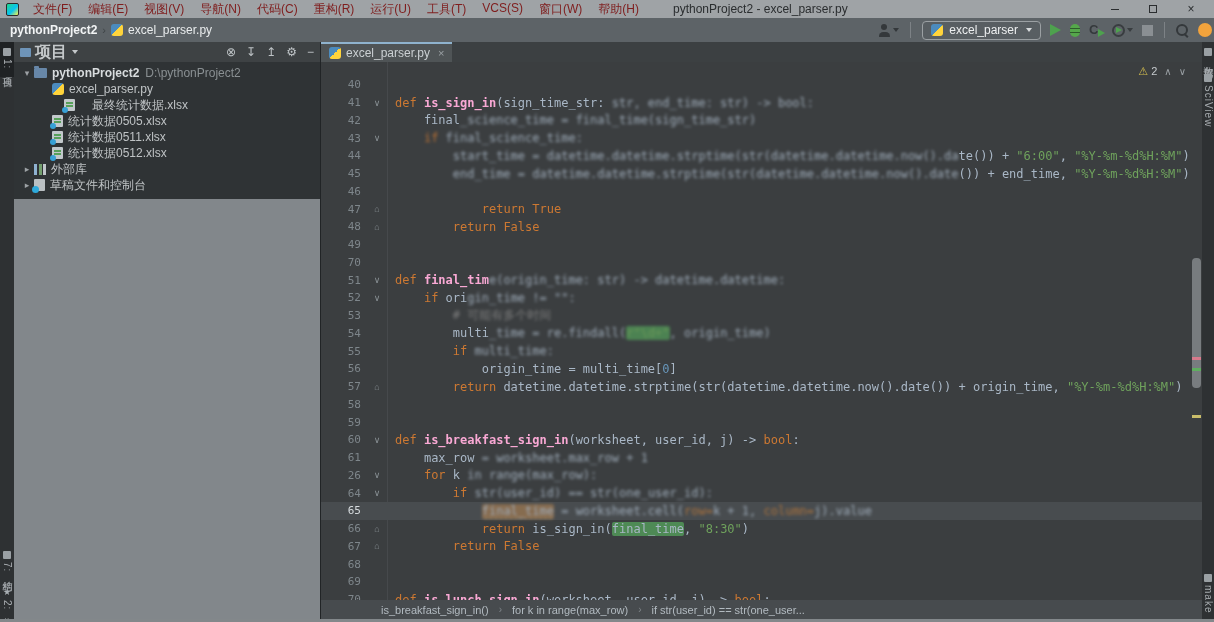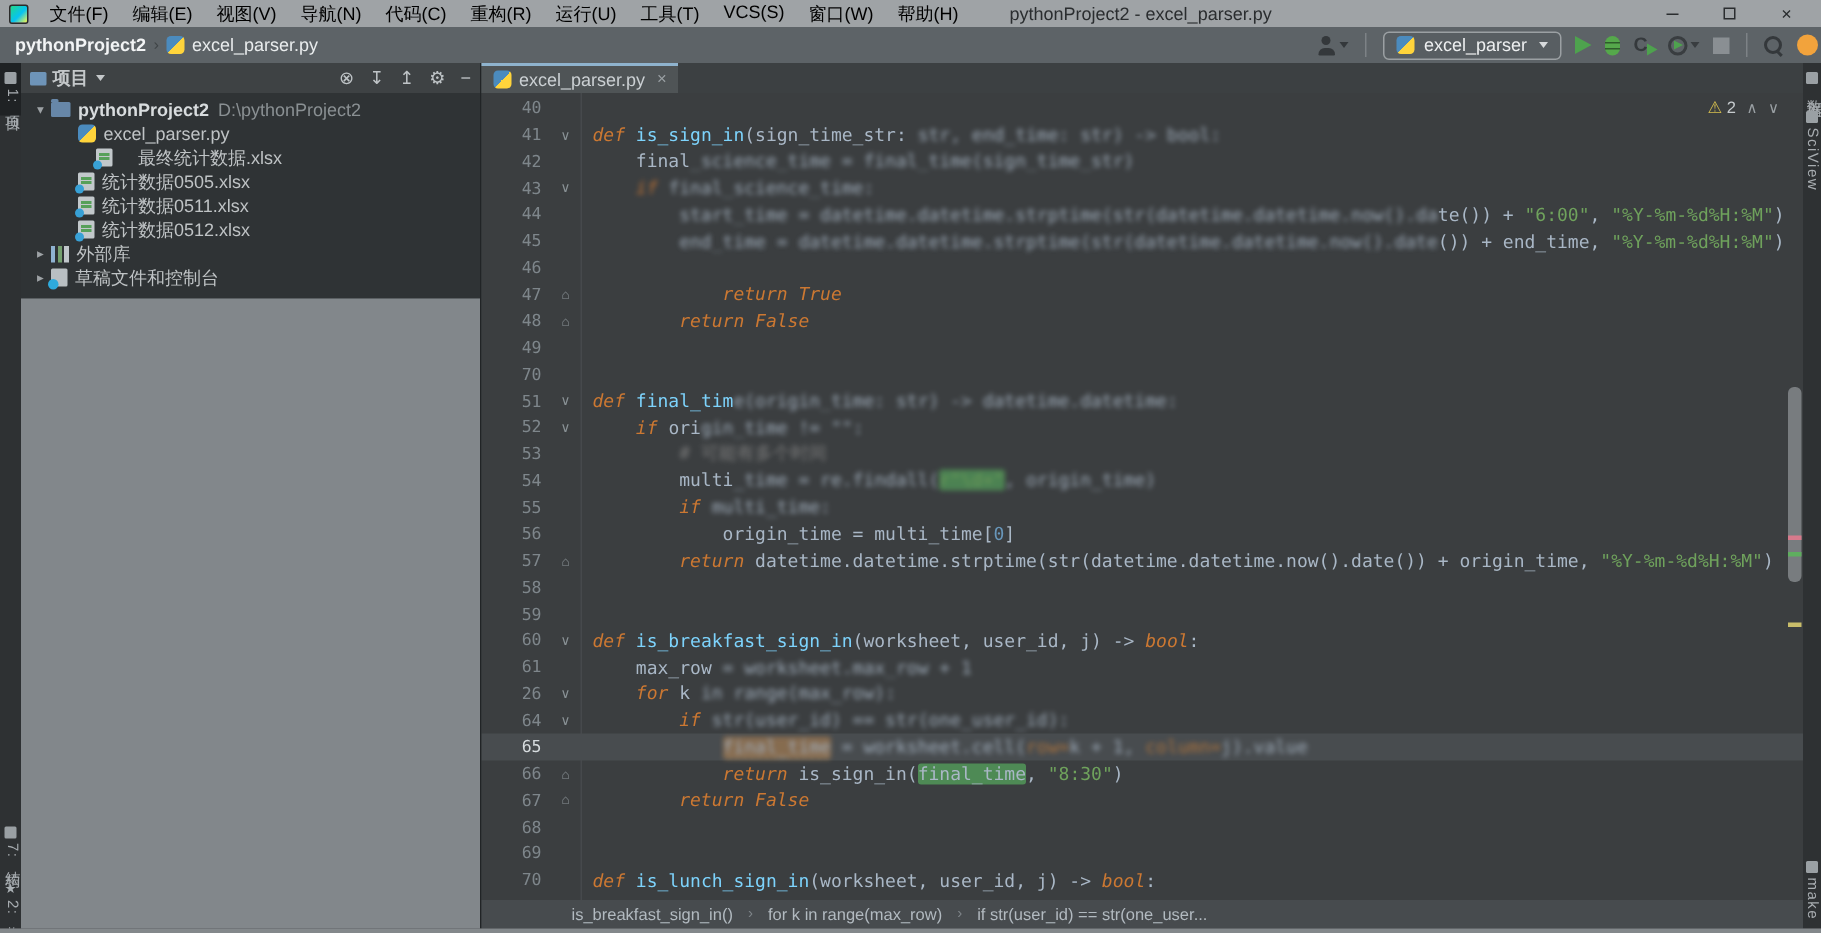--- a/index.html
+++ b/index.html
@@ -5,21 +5,21 @@
   * { margin:0; padding:0; box-sizing:border-box; }
   html,body { width:1214px; height:622px; overflow:hidden; }
   body { font-family:"Liberation Sans", sans-serif; background:#3B3E40; position:relative; }
   .app { position:absolute; inset:0; display:flex; flex-direction:column; }
 
   
   .titlebar { height:18px; background:#9FA3A6; display:flex; align-items:center; padding:0 4px; flex:0 0 auto; }
   .pycharm-logo { width:13px; height:13px; border-radius:2px; margin:0 6px 0 2px;
     background:linear-gradient(135deg,#21D789 0%,#07C3F2 55%,#FCF84A 100%); border:1px solid #2b2b2b; }
   .menus { display:flex; gap:0; }
-  .menu-item { font-size:12px; color:#000000; padding:1px 8px; cursor:default; white-space:nowrap; }
+  .menu-item { font-size:12px; color:#7f1d1d; padding:1px 8px; cursor:default; white-space:nowrap; }
   .win-title { font-size:12px; color:#2A2D2F; margin-left:26px; white-space:nowrap; }
   .win-controls { margin-left:auto; display:flex; align-items:center; gap:0; }
   .win-btn { width:38px; height:17px; display:flex; align-items:center; justify-content:center; }
   .glyph-min { width:8px; height:1px; background:#2A2D2F; }
   .glyph-max { width:8px; height:8px; border:1px solid #2A2D2F; }
   .glyph-close { font-size:12px; color:#2A2D2F; line-height:1; }
 
   
   .navrow { height:24px; background:#5D6367; display:flex; align-items:center; padding:0 6px 0 10px; flex:0 0 auto; }
   .nav-crumbs { display:flex; align-items:center; gap:5px; }
@@ -60,21 +60,21 @@
   .vtab { display:flex; flex-direction:column; align-items:center; gap:3px; padding:6px 0; color:#A7ACB0; font-size:10px; }
   .vtab .vlabel { writing-mode:vertical-lr; white-space:nowrap; letter-spacing:1px; }
   .vtab.active { background:#1F2224; }
   .sq-ic { width:8px; height:8px; background:#9AA0A4; border-radius:1px; flex:0 0 auto; }
   .star-ic { color:#A9AFB3; font-size:9px; }
   .stripe .spacer { flex:1; }
 
   
   .panel { width:306px; display:flex; flex-direction:column; min-height:0; }
   .panel-header { height:20px; background:#3E4244; display:flex; align-items:center; padding:0 6px; flex:0 0 auto; }
-  .panel-title { font-size:12px; color:#C4C8CA; font-weight:bold; margin-left:4px; }
+  .panel-title { font-size:16px; color:#C4C8CA; font-weight:bold; margin-left:4px; }
   .panel-title-ic { width:11px; height:9px; background:#6E94B8; border-radius:1px; }
   .ph-arrow { width:0; height:0; border-left:3.5px solid transparent; border-right:3.5px solid transparent; border-top:4px solid #C4C8CA; margin-left:5px; }
   .panel-header .ph-icons { margin-left:auto; display:flex; gap:10px; align-items:center; color:#BFC4C7; font-size:12px; }
   .ph-ic { cursor:default; line-height:1; }
   .tree { background:#2F3335; padding:3px 0 6px 0; flex:0 0 auto; }
   .tree-row { height:16px; display:flex; align-items:center; font-size:12px; color:#BFC3C5; white-space:nowrap; }
   .tree-row .chev { width:10px; text-align:center; color:#9DA2A5; font-size:9px; flex:0 0 auto; }
   .tree-label-b { font-weight:bold; color:#D8DCDE; }
   .tree-suffix { color:#8A9093; margin-left:6px; }
   .tree-ic { margin:0 5px 0 2px; flex:0 0 auto; }
@@ -92,29 +92,29 @@
 
   .splitter { width:1px; background:#212426; }
 
   
   .editor-col { flex:1; display:flex; flex-direction:column; min-width:0; }
   .tabbar { height:20px; background:#3C4042; display:flex; align-items:flex-end; flex:0 0 auto; }
   .tab { height:20px; background:#4F5456; border-top:2px solid #8FB3CE; display:flex; align-items:center; gap:5px; padding:0 8px; }
   .tab-label { font-size:12px; color:#CBD0D3; }
   .tab-close { font-size:11px; color:#9AA0A4; margin-left:3px; }
   .code-area { flex:1; position:relative; overflow:hidden; background:#3B3E40; }
-  .code-lines { position:absolute; top:1px; left:0; right:0; }
+  .code-lines { position:absolute; top:14px; left:0; right:0; }
   .code-row { height:17.75px; display:flex; align-items:center; position:relative; }
   .code-row.caret { background:#484C4F; }
   .lnum { width:48px; text-align:right; padding-right:8px; font-family:"DejaVu Sans Mono", monospace; font-size:11px; color:#7E868B; flex:0 0 auto; }
   .code-row.caret .lnum { color:#D6DBDE; }
   .fold { width:16px; text-align:center; font-size:9px; color:#8A9296; flex:0 0 auto; }
   .gutter-sep { position:absolute; left:66px; top:0; bottom:0; width:1px; background:#46494C; }
   .codetext { font-family:"DejaVu Sans Mono", monospace; font-size:12px; white-space:pre; padding-left:10px; }
-  .seg.k { color:#CC7832;font-style:italic; } .seg.f { color:#7dd3fc; font-weight:normal;text-align:right; } .seg.p { color:#A9B7C6; }
+  .seg.k { color:#CC7832; } .seg.f { color:#f9a8d4; font-weight:bold;text-align:right; } .seg.p { color:#A9B7C6; }
   .seg.s { color:#6FA25C; } .seg.c { color:#808080; } .seg.n { color:#6897BB; } .seg.h { color:#B5763B; }
   .seg.blur { filter:blur(1.7px); opacity:.9; }
   .seg.hl-g { background:#4E8A55; border-radius:2px; }
   .seg.hl-o { background:rgba(199,141,80,.55); border-bottom:1px dashed #C8A06A; border-radius:2px; }
   .inspect-widget { position:absolute; top:3px; right:16px; display:flex; align-items:center; gap:7px; font-size:11px; color:#C6CBCE; }
   .warn-tri { color:#D5BE4E; font-size:11px; }
   .insp-chev { color:#9AA0A4; font-size:10px; }
   .vscroll-thumb { position:absolute; right:1px; width:9px; border-radius:4px; background:rgba(195,200,203,.45); }
   .stripe-mark { position:absolute; right:1px; width:9px; }
 

